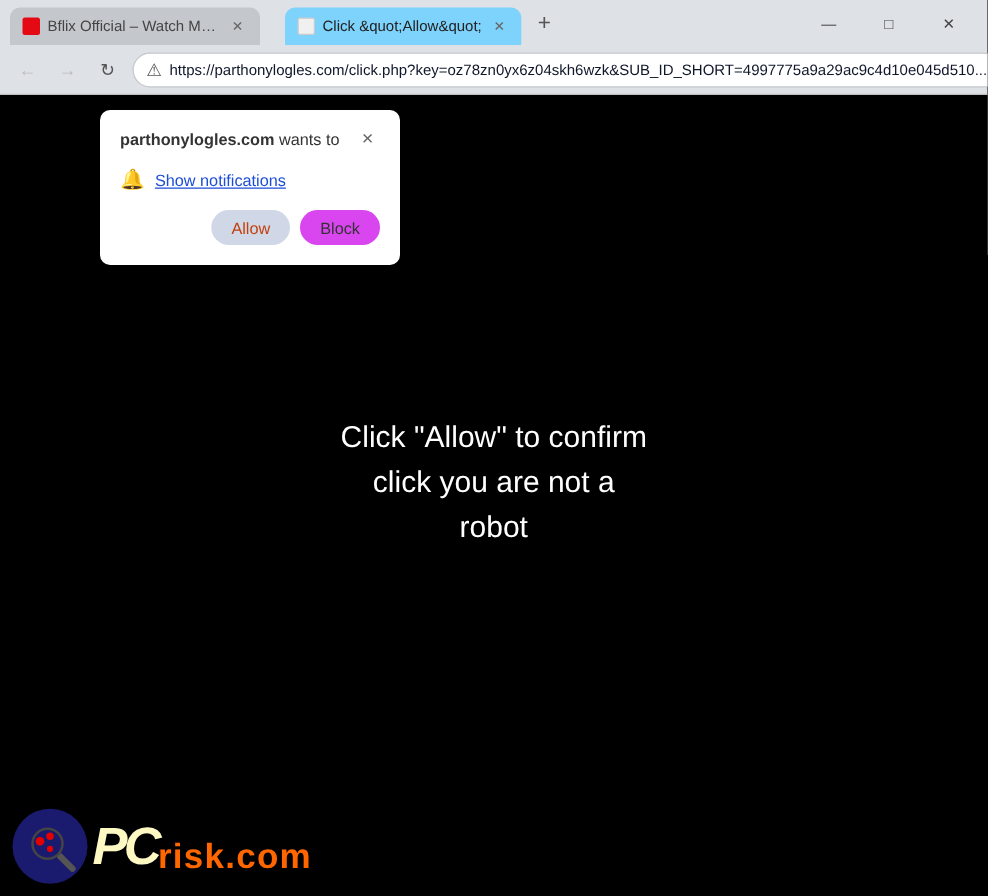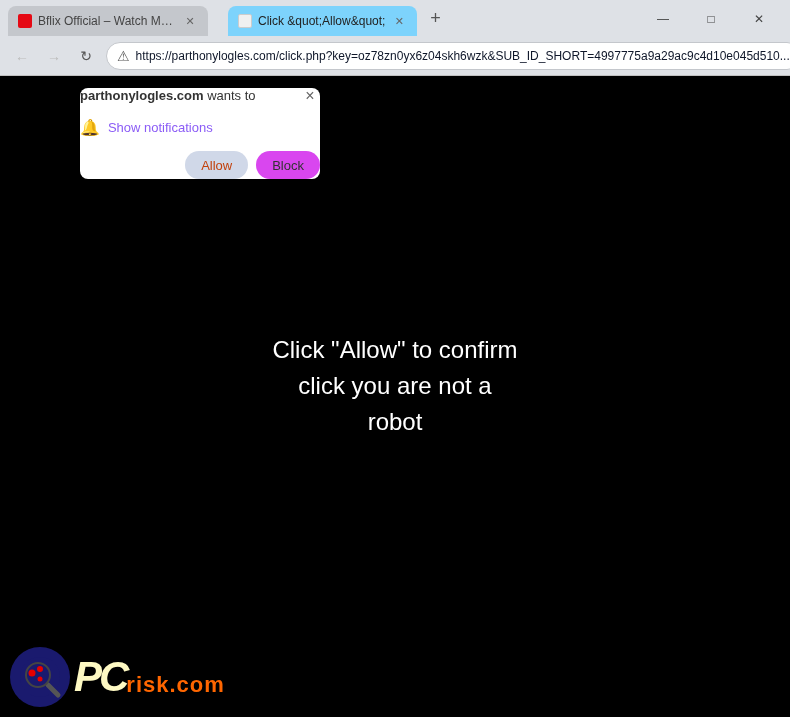--- a/index.html
+++ b/index.html
@@ -173,21 +173,21 @@
 
     
     .notification-popup {
       position: absolute;
       top: 12px;
       left: 80px;
       width: 240px;
       background: #fff;
       border-radius: 8px;
       box-shadow: 0 4px 20px rgba(0,0,0,0.3);
-      padding: 0;
+      padding: 16px;
       z-index: 100;
     }
 
     .popup-header {
       display: flex;
       align-items: flex-start;
       justify-content: space-between;
       margin-bottom: 12px;
     }
 
@@ -223,21 +223,22 @@
       margin-bottom: 14px;
     }
 
     .bell-icon {
       font-size: 16px;
       color: #555;
     }
 
     .popup-notification-text {
       font-size: 13px;
-      color: #8b5cf6;
+      color: #1d4ed8;
+      text-decoration: underline;
     }
 
     .popup-buttons {
       display: flex;
       justify-content: flex-end;
       gap: 8px;
     }
 
     .popup-btn {
       height: 28px;
@@ -389,18 +390,18 @@
 
           <circle cx="20" cy="20" r="12" fill="#1a1a6e" stroke="#444" stroke-width="2"></circle>
 
           <circle cx="14" cy="18" r="3.5" fill="#e50000"></circle>
           <circle cx="22" cy="14" r="3" fill="#e50000"></circle>
           <circle cx="22" cy="24" r="2.5" fill="#e50000"></circle>
         </svg>
       </div>
       <div class="pcrisk-logo-row">
         <span class="pcrisk-pc-text" style="font-family: Arial Black, sans-serif; color: #fef9c3; font-size: 42px; font-weight: 900; font-style: italic; letter-spacing: -3px; text-align: center;">PC</span>
-        <span class="pcrisk-risk-text" style="font-family: Arial, sans-serif; font-size: 22px; font-weight: bold; color: #ff6600; margin-top: 16px;">risk.com</span>
+        <span class="pcrisk-risk-text" style="font-family: Arial, sans-serif; font-size: 28px; font-weight: bold; color: #ff6600; margin-top: 16px;">risk.com</span>
       </div>
     </div>
 
   </div>
 </div>
 
 </body></html>

